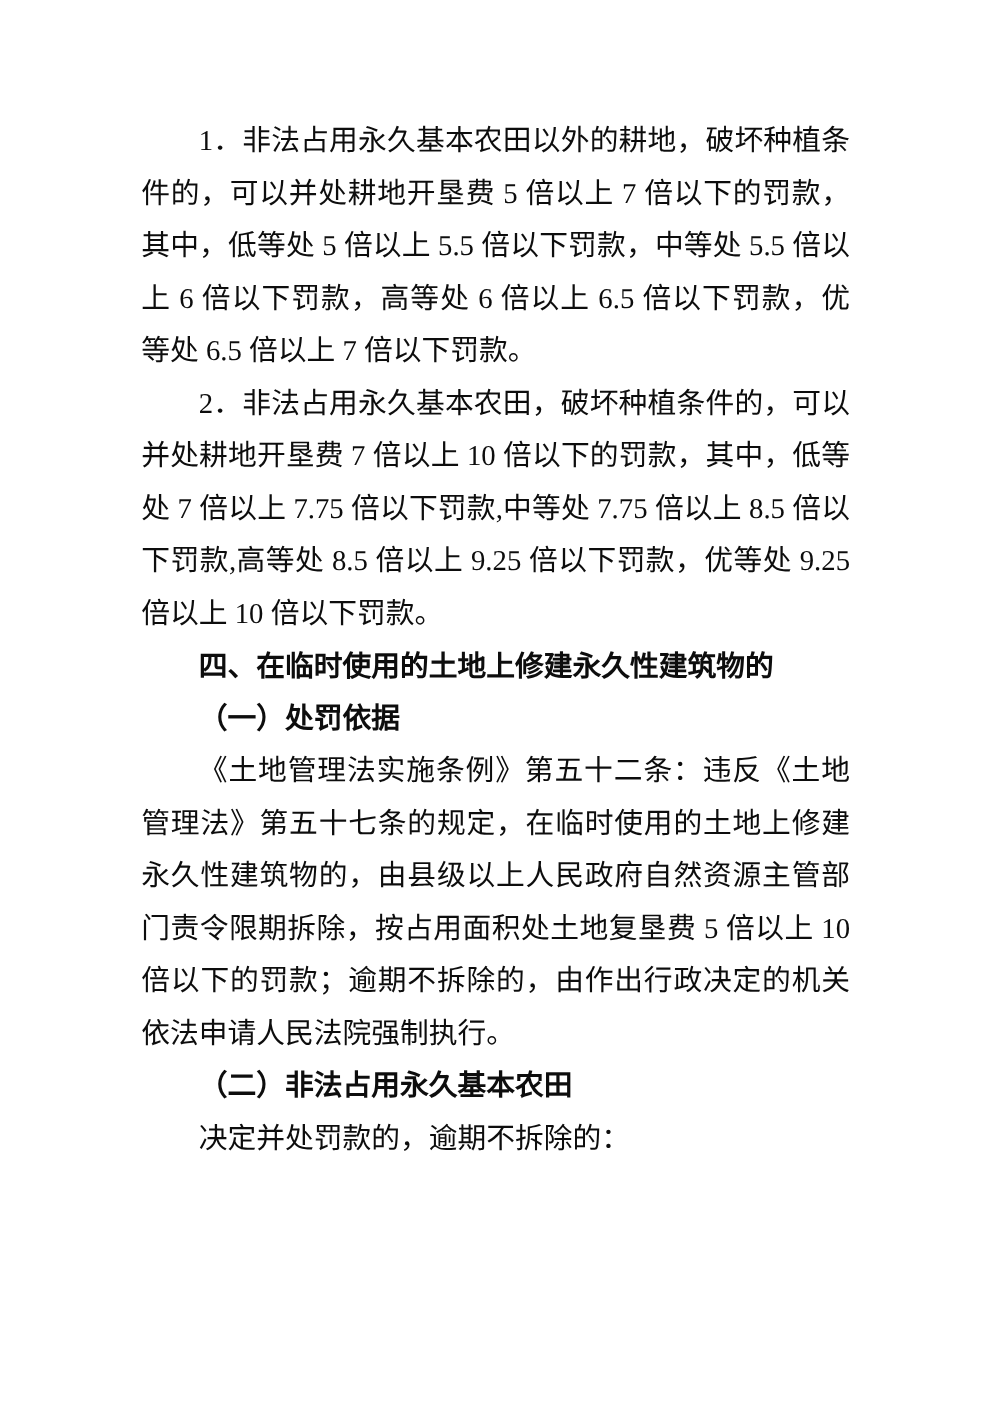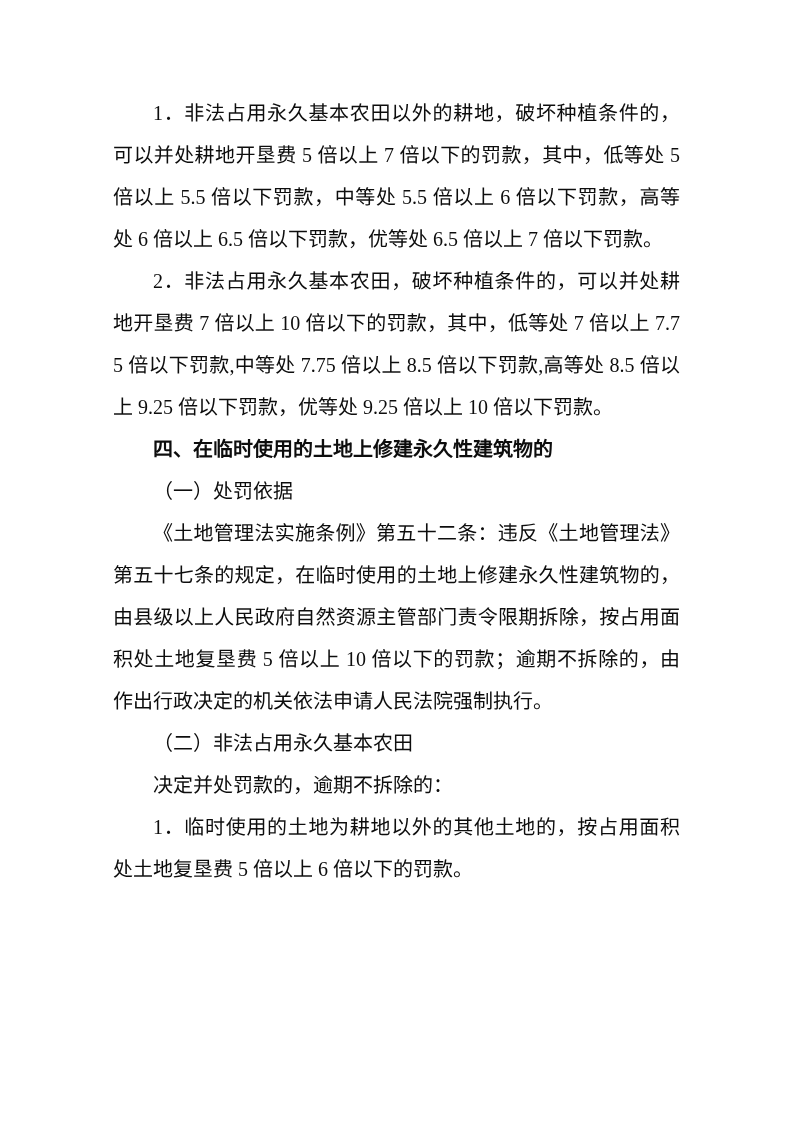--- a/index.html
+++ b/index.html
@@ -17,50 +17,49 @@
   .content {
     position: absolute;
     left: 113px;
     top: 92px;
     width: 567px;
   }
   .content p {
     margin: 0;
     padding: 0;
     color: #0d0d0d;
-    font-size: 20px;
+    font-size: 23px;
     line-height: 42px;
     text-indent: 2em;
     text-align: justify;
     text-align-last: left;
     text-justify: inter-ideograph;
     word-break: break-all;
   }
   .body-para {
     font-family: "Liberation Serif", "DejaVu Serif", serif;
     font-weight: 400;
   }
   .heading-hei {
     font-family: "Liberation Sans", "DejaVu Sans", sans-serif;
     font-weight: 700;
     font-size: 22px;
   }
   .heading-kai {
     font-family: "Liberation Serif", "DejaVu Serif", serif;
-    font-weight: 400;
+    font-weight: 700;
     font-size: 21.5px;
   }
 </style>
 </head>
 <body>
 
 <div class="page">
   <div class="content">
     <p class="body-para">1．非法占用永久基本农田以外的耕地，破坏种植条件的，可以并处耕地开垦费 5 倍以上 7 倍以下的罚款，其中，低等处 5 倍以上 5.5 倍以下罚款，中等处 5.5 倍以上 6 倍以下罚款，高等处 6 倍以上 6.5 倍以下罚款，优等处 6.5 倍以上 7 倍以下罚款。</p>
     <p class="body-para">2．非法占用永久基本农田，破坏种植条件的，可以并处耕地开垦费 7 倍以上 10 倍以下的罚款，其中，低等处 7 倍以上 7.75 倍以下罚款,中等处 7.75 倍以上 8.5 倍以下罚款,高等处 8.5 倍以上 9.25 倍以下罚款，优等处 9.25 倍以上 10 倍以下罚款。</p>
     <p class="heading-hei">四、在临时使用的土地上修建永久性建筑物的</p>
     <p class="heading-kai">（一）处罚依据</p>
     <p class="body-para">《土地管理法实施条例》第五十二条：违反《土地管理法》第五十七条的规定，在临时使用的土地上修建永久性建筑物的，由县级以上人民政府自然资源主管部门责令限期拆除，按占用面积处土地复垦费 5 倍以上 10 倍以下的罚款；逾期不拆除的，由作出行政决定的机关依法申请人民法院强制执行。</p>
     <p class="heading-kai">（二）非法占用永久基本农田</p>
     <p class="body-para">决定并处罚款的，逾期不拆除的：</p>
-    <p class="body-para">1．临时使用的土地为耕地以外的其他土地的，按占用面积处土地复垦费 5 倍以上 6 倍以下的罚款。</p>
   </div>
 </div>
 
 </body></html>

